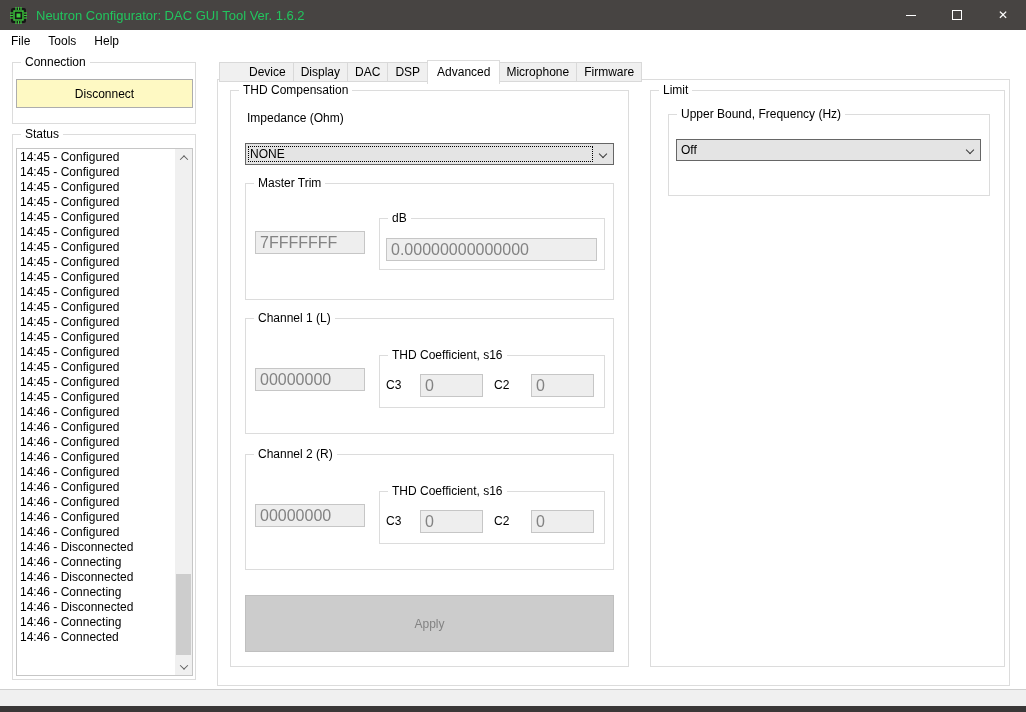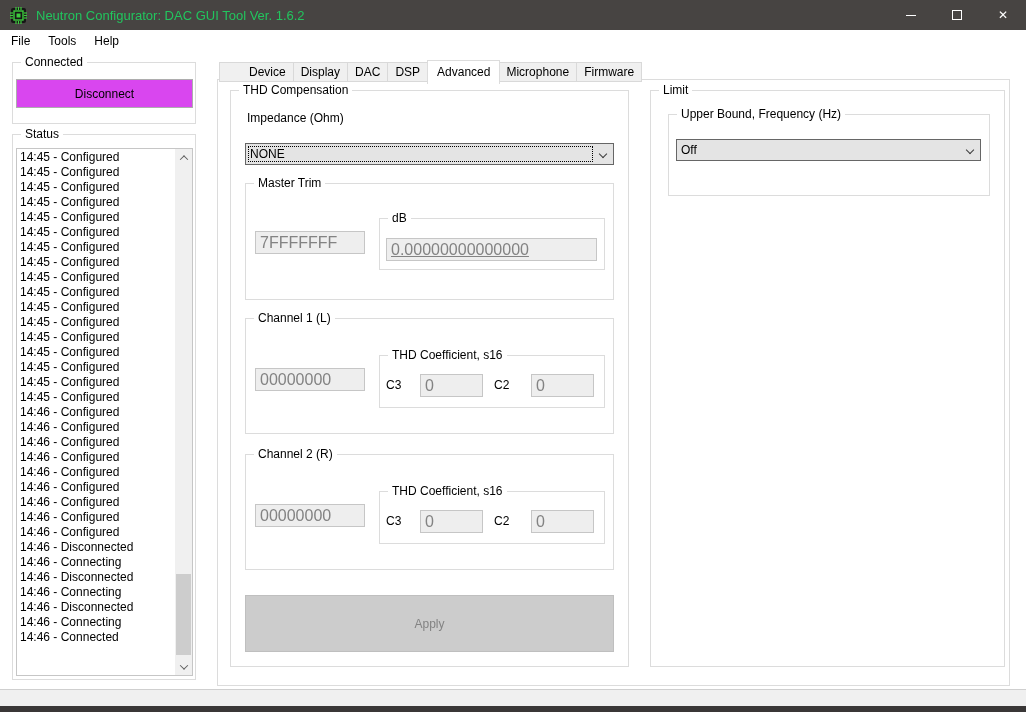--- a/index.html
+++ b/index.html
@@ -17,21 +17,21 @@
   .min-glyph { width:10px; height:1px; background:#fff; }
   .max-glyph { width:10px; height:10px; border:1px solid #fff; }
   .close-glyph { color:#fff; font-size:12px; line-height:12px; }
   
   .menubar { position:absolute; left:0; top:30px; width:1026px; height:22px; background:#fff; display:flex; align-items:center; padding-left:2px; }
   .menu-item { padding:0 9px; height:22px; line-height:22px; }
   
   .groupbox { position:absolute; border:1px solid #dcdcdc; background:transparent; }
   .legend { position:absolute; top:-8px; left:8px; background:#ffffff; padding:0 4px; line-height:15px; white-space:nowrap; }
   
-  .btn { position:absolute; background:#d946ef; border:1px solid #adadad; display:flex; align-items:center; justify-content:center; cursor:default; }
+  .btn { position:absolute; background:#fef9c3; border:1px solid #adadad; display:flex; align-items:center; justify-content:center; cursor:default; }
   .btn.disabled { background:#cccccc; border-color:#bfbfbf; color:#838383; }
   
   .listbox { position:absolute; left:16px; top:148px; width:177px; height:528px; background:#fff; border:1px solid #c6c6c6; }
   .list-items { position:absolute; left:0; top:0; right:17px; bottom:0; overflow:hidden; padding:1px 0 0 3px; }
   .status-entry { height:15px; line-height:15px; white-space:nowrap; }
   .scrollbar { position:absolute; top:0; right:0; width:17px; height:100%; background:#f0f0f0; }
   .scroll-btn { position:absolute; left:0; width:17px; height:17px; display:flex; align-items:center; justify-content:center; }
   .scroll-btn.up { top:0; } .scroll-btn.down { bottom:0; }
   .scroll-thumb { position:absolute; left:1px; width:15px; top:425px; height:81px; background:#cdcdcd; }
   .chev { width:6px; height:6px; border-right:1.5px solid #5f5f5f; border-bottom:1.5px solid #5f5f5f; }
@@ -91,21 +91,21 @@
   </div>
 </div>
 
 <div class="menubar">
     <div class="menu-item">File</div>
     <div class="menu-item">Tools</div>
     <div class="menu-item">Help</div>
   </div>
 
 <div class="groupbox" style="left:12px; top:62px; width:184px; height:62px;">
-  <span class="legend">Connected</span>
+  <span class="legend">Connection</span>
 </div>
 <div class="btn" style="left:16px; top:79px; width:177px; height:29px;">Disconnect</div>
 
 <div class="groupbox" style="left:12px; top:134px; width:184px; height:546px;">
   <span class="legend">Status</span>
 </div>
 <div class="listbox">
   <div class="list-items">
       <div class="status-entry">14:45 - Configured</div>
       <div class="status-entry">14:45 - Configured</div>
@@ -175,21 +175,21 @@
   <span class="combo-arrow"></span>
 </div>
 
 <div class="groupbox" style="left:245px; top:183px; width:369px; height:117px;">
   <span class="legend">Master Trim</span>
 </div>
 <input class="textbox" style="left: 255px; top: 231px; width: 110px; height: 23px;" readonly="" value="7FFFFFFF">
 <div class="groupbox" style="left:379px; top:218px; width:226px; height:52px;">
   <span class="legend">dB</span>
 </div>
-<input class="textbox" style="left: 386px; top: 238px; width: 211px; height: 23px; text-decoration: underline;" readonly="" value="0.00000000000000">
+<input class="textbox" style="left: 386px; top: 238px; width: 211px; height: 23px;" readonly="" value="0.00000000000000">
 
 <div class="groupbox" style="left:245px; top:318px; width:369px; height:116px;">
   <span class="legend">Channel 1 (L)</span>
 </div>
 <input class="textbox" style="left: 255px; top: 368px; width: 110px; height: 23px;" readonly="" value="00000000">
 <div class="groupbox" style="left:379px; top:355px; width:226px; height:53px;">
   <span class="legend">THD Coefficient, s16</span>
 </div>
 <div class="label" style="left:386px; top:378px;">C3</div>
 <input class="textbox" style="left: 420px; top: 374px; width: 63px; height: 23px;" readonly="" value="0">

